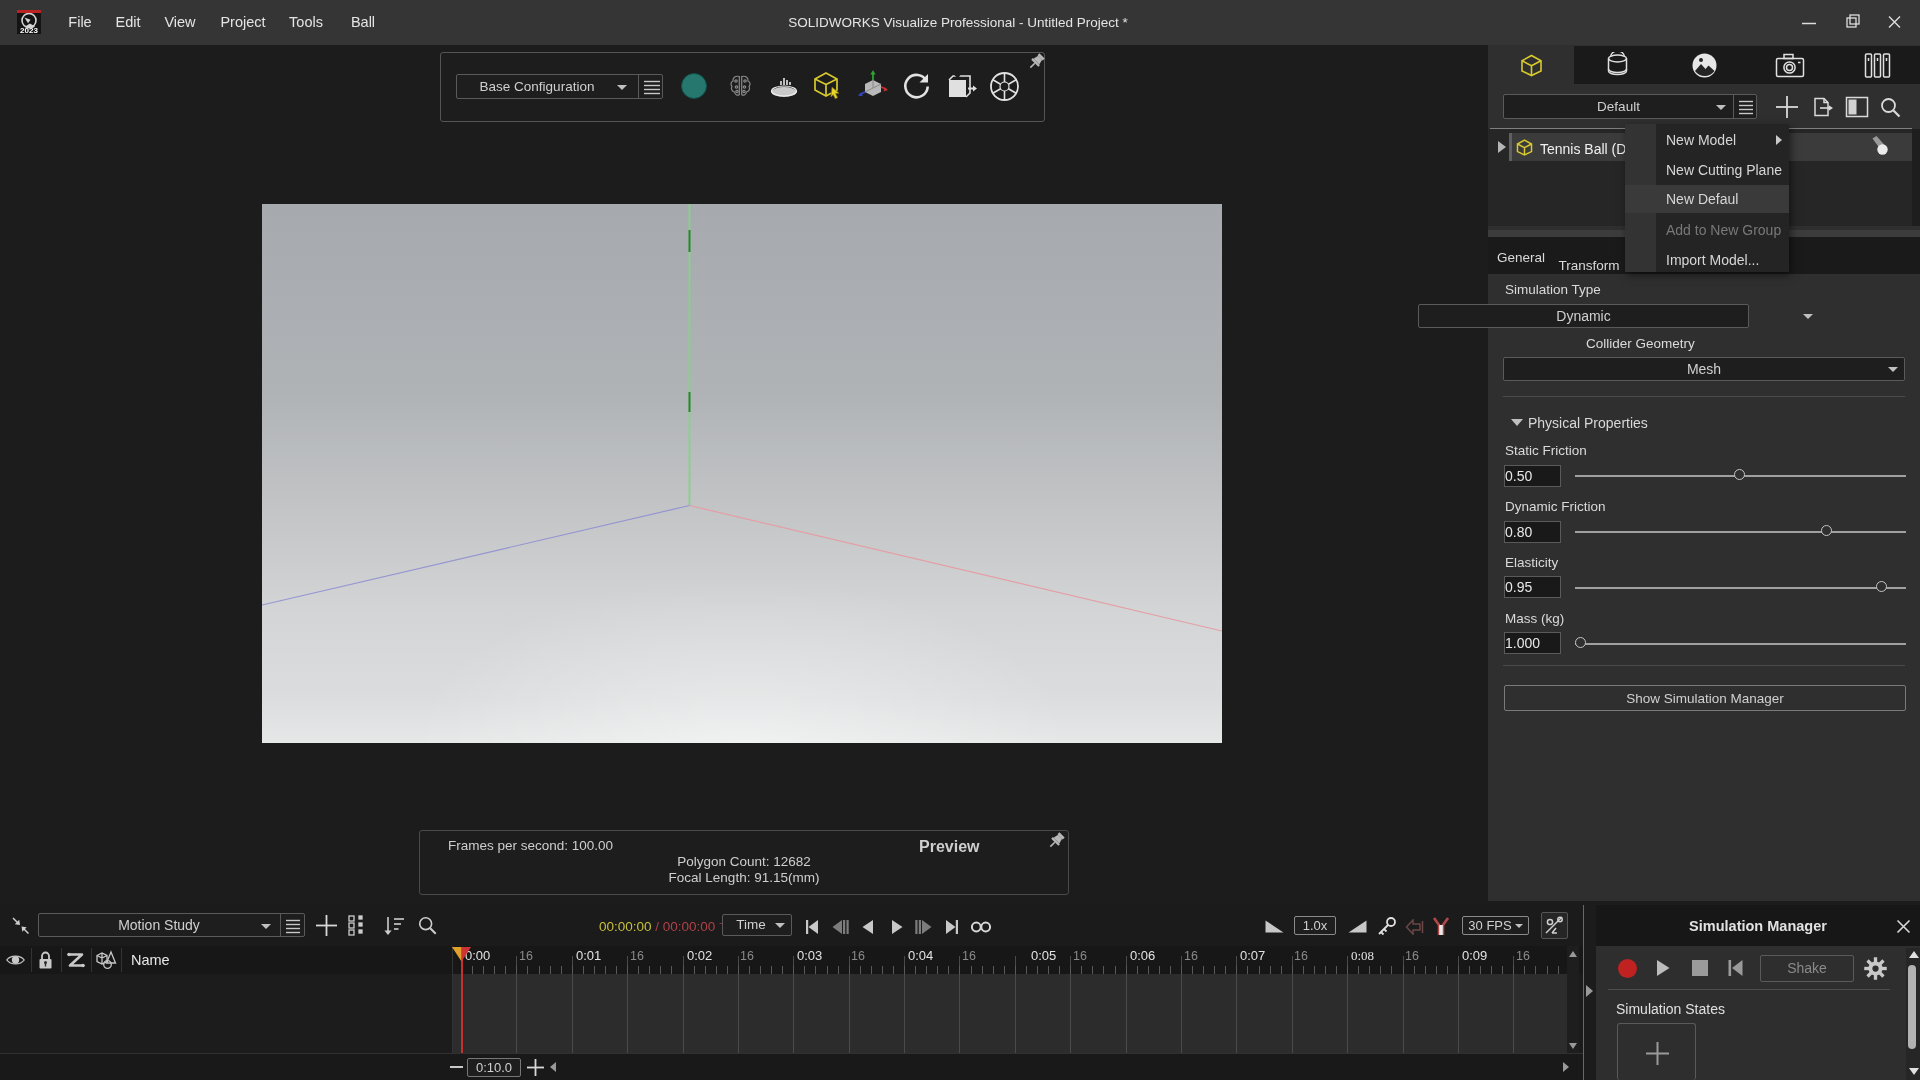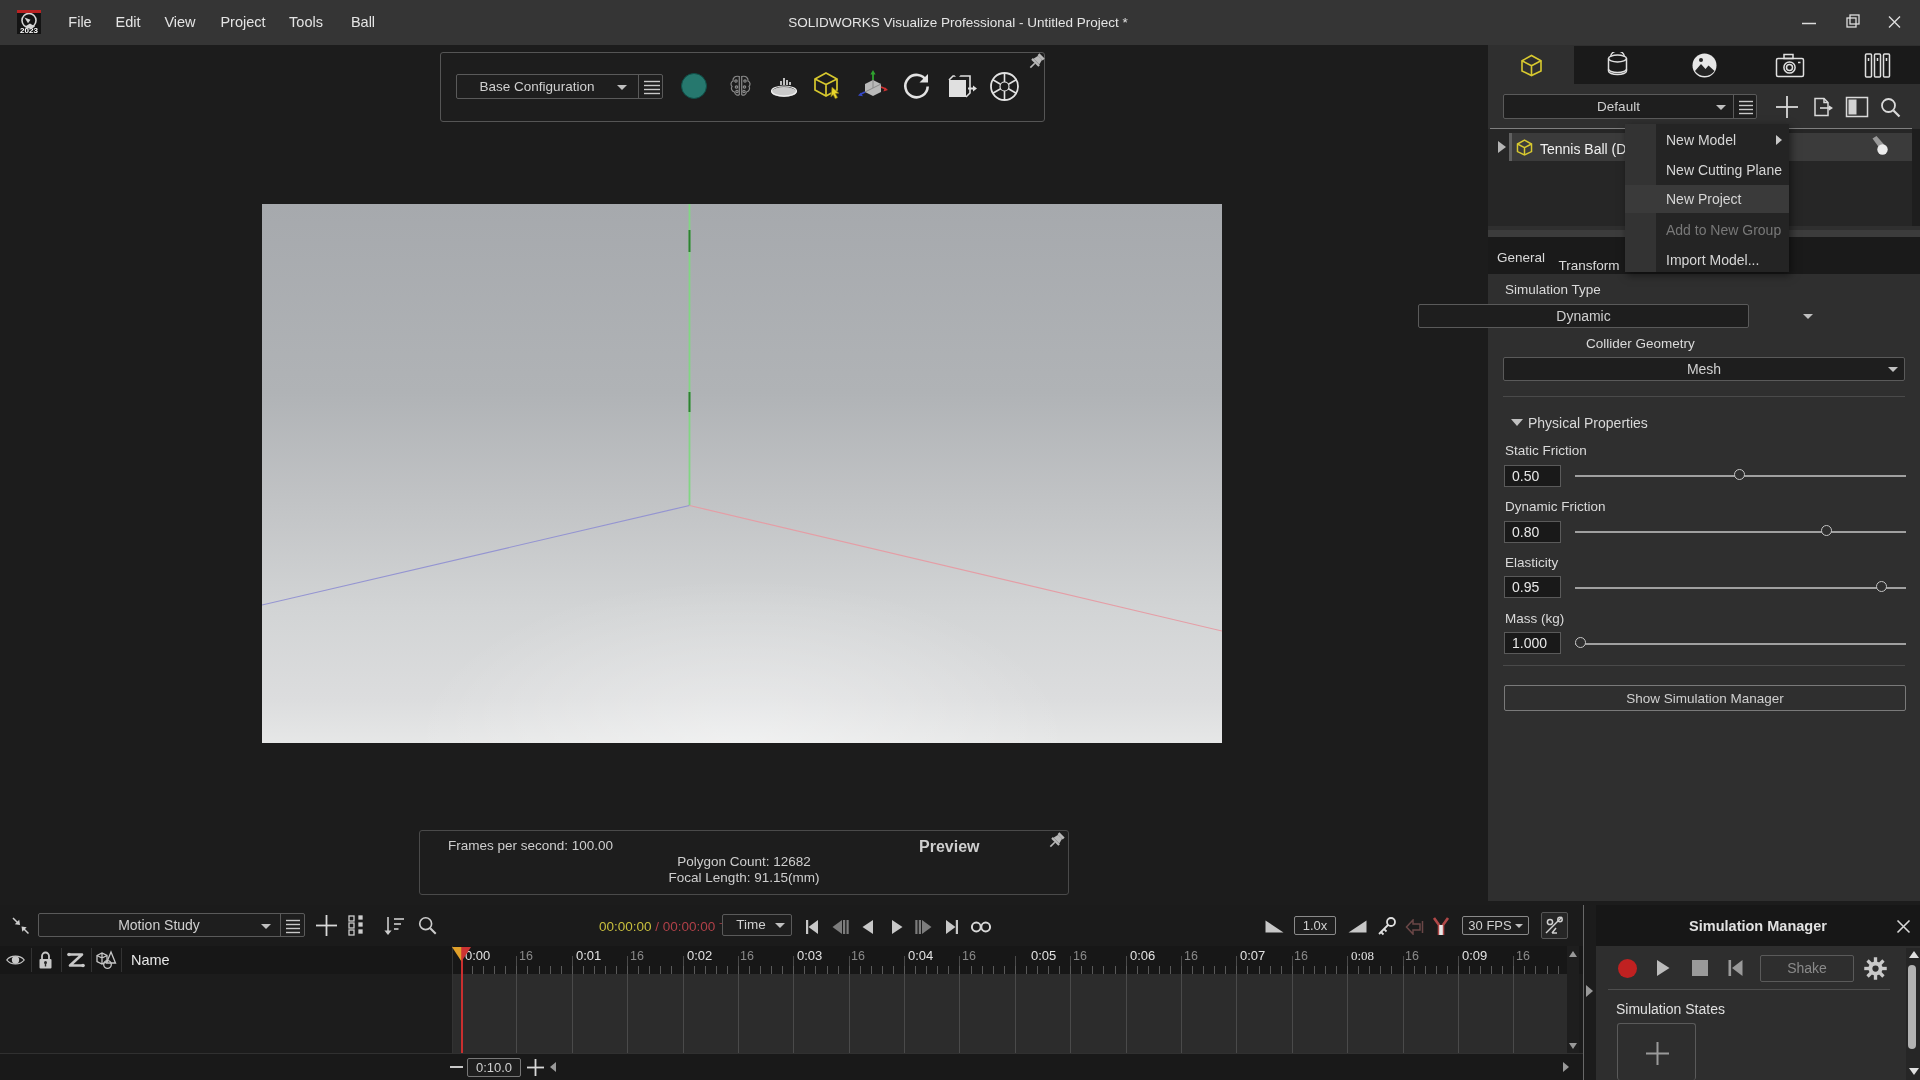--- a/index.html
+++ b/index.html
@@ -13,21 +13,21 @@
 #viewport { position:absolute; left:262px; top:204px; width:960px; height:539px;
  background:
   radial-gradient(46% 42% at 50% 101%, rgba(255,255,255,0.42), rgba(255,255,255,0) 75%),
   linear-gradient(180deg,#a6a9ad 0%,#b0b3b6 35%,#c1c3c5 55%,#d2d4d5 75%,#dcddde 92%,#e6e7e7 100%);
 }
 .panelbox { position:absolute; background:#1d1d1d; border:1px solid #555; border-radius:3px; }
 .combo { position:absolute; background:#1e1e1e; border:1px solid #5a5a5a; border-radius:2px; color:#d0d0d0; }
 .caret { position:absolute; width:0; height:0; border-left:5px solid transparent; border-right:5px solid transparent; border-top:5px solid #c0c0c0; }
 .hline { position:absolute; height:1px; background:#4a4a4a; }
 .lbl { position:absolute; font-size:13.5px; color:#dadada; white-space:nowrap; }
-.inp { position:absolute; width:57px; height:22px; background:#191919; border:1px solid #5a5a5a; color:#e8e8e8; font-size:14px; line-height:20px; padding-left:7px; }
+.inp { position:absolute; width:57px; height:22px; background:#191919; border:1px solid #5a5a5a; color:#e8e8e8; font-size:14px; line-height:20px; }
 .track { position:absolute; height:2px; background:#a0a0a0; }
 .knob { position:absolute; width:11px; height:11px; border:1.5px solid #c5c5c5; border-radius:50%; background:#2f2f2f; }
 .mi { position:absolute; font-size:14px; color:#d6d6d6; white-space:nowrap; }
 </style>
 </head>
 <body>
 <div id="titlebar"></div>
 <div id="appicon"><svg width="24" height="21" viewBox="0 0 24 21">
 <circle cx="12" cy="7.5" r="7" fill="none" stroke="#d5d5d5" stroke-width="1.6"></circle>
 <path d="M7.5 4.5 l6 2.2 -2.5 3.6 z" fill="#d5d5d5"></path>
@@ -537,20 +537,20 @@
       </g>
     </svg>
 </div>
 
 <div class="abs" style="left:1625px; top:124px; width:164px; height:148px; background:#242424; box-shadow:2px 3px 8px rgba(0,0,0,0.5);"></div>
 <div class="abs" style="left:1625px; top:124px; width:31px; height:148px; background:#333;"></div>
 <div class="abs" style="left:1625px; top:185px; width:164px; height:28px; background:#3a3a3a;"></div>
 <span class="mi" style="left:1666px; top:132px;">New Model</span>
 <div class="abs" style="left:1776px; top:135px; width:0; height:0; border-top:5px solid transparent; border-bottom:5px solid transparent; border-left:6px solid #c8c8c8;"></div>
 <span class="mi" style="left:1666px; top:162px;">New Cutting Plane</span>
-<span class="mi" style="left:1666px; top:191px;">New Project</span>
+<span class="mi" style="left:1666px; top:191px;">New Defaul</span>
 <span class="mi" style="left:1666px; top:222px; color:#787878;">Add to New Group</span>
 <span class="mi" style="left:1666px; top:252px;">Import Model...</span>
 
 <svg class="abs" style="left:1869px; top:134px" width="22" height="24" viewBox="0 0 22 24">
 <path d="M3.5 4.5 L7.5 2 L15.5 11 L10 13.5 Z" fill="#9a9a9a"></path>
 <circle cx="13.5" cy="15.5" r="5.2" fill="#ececec"></circle>
 </svg>
 
 </body></html>

